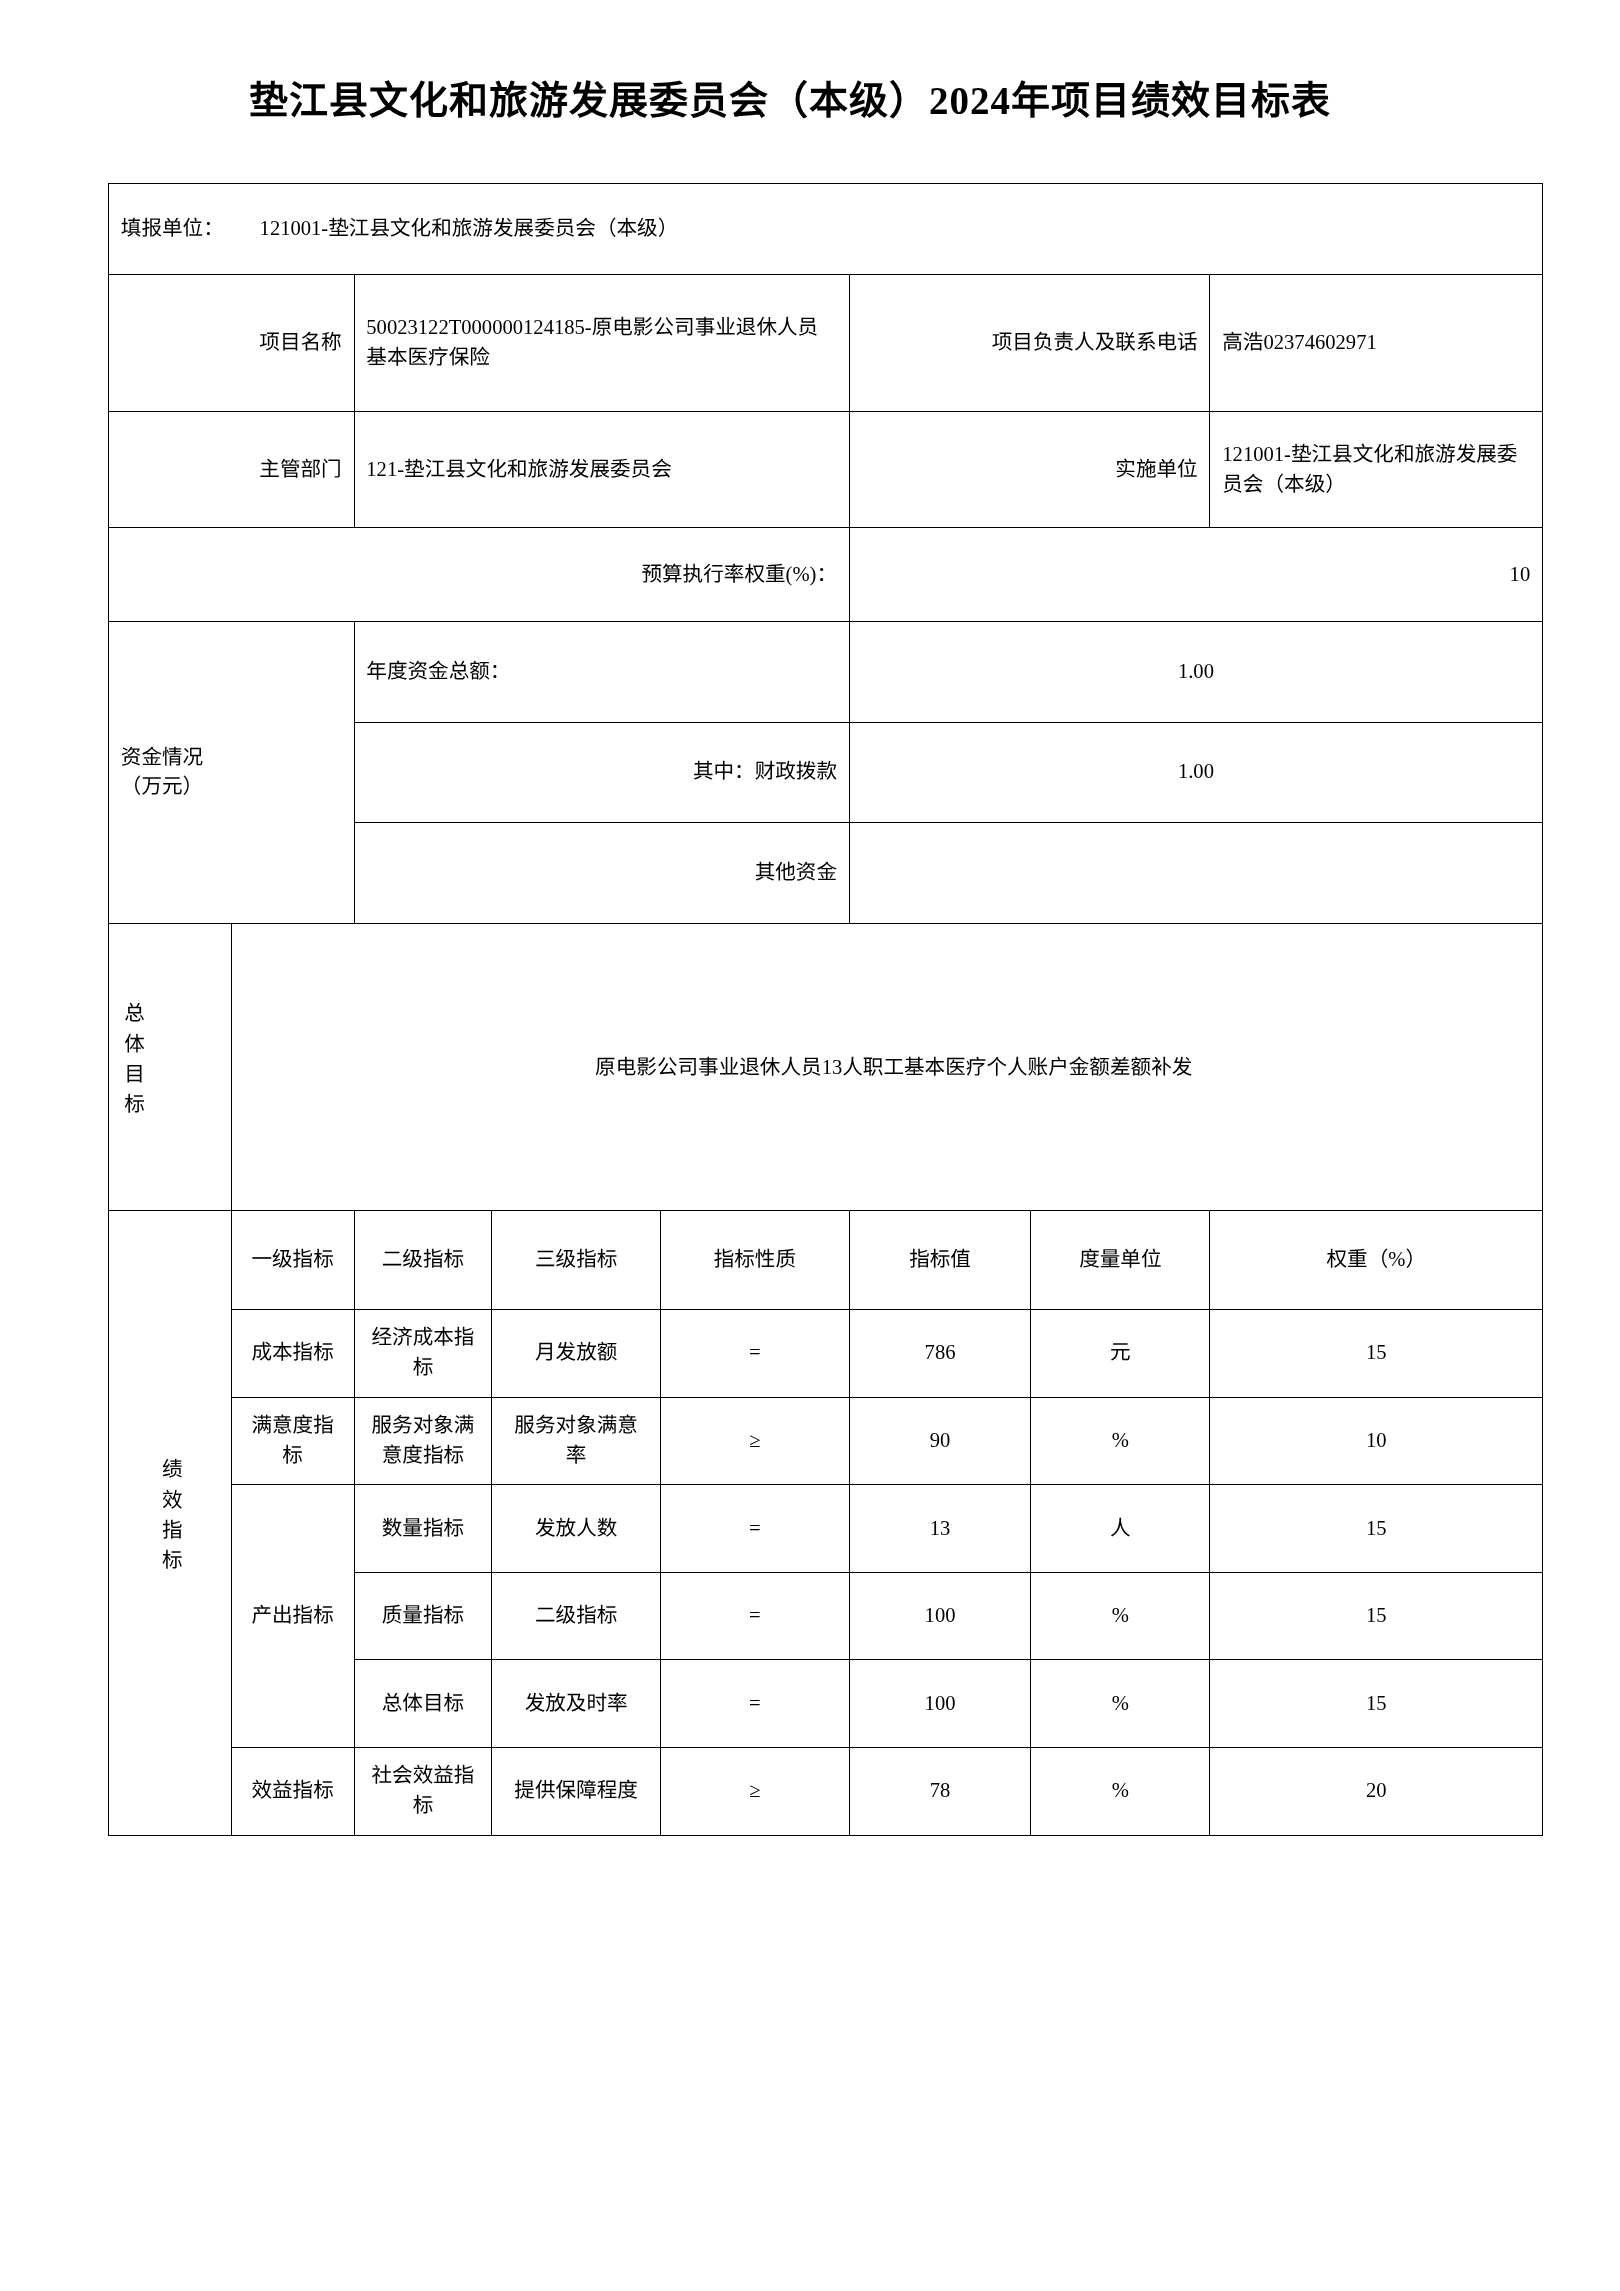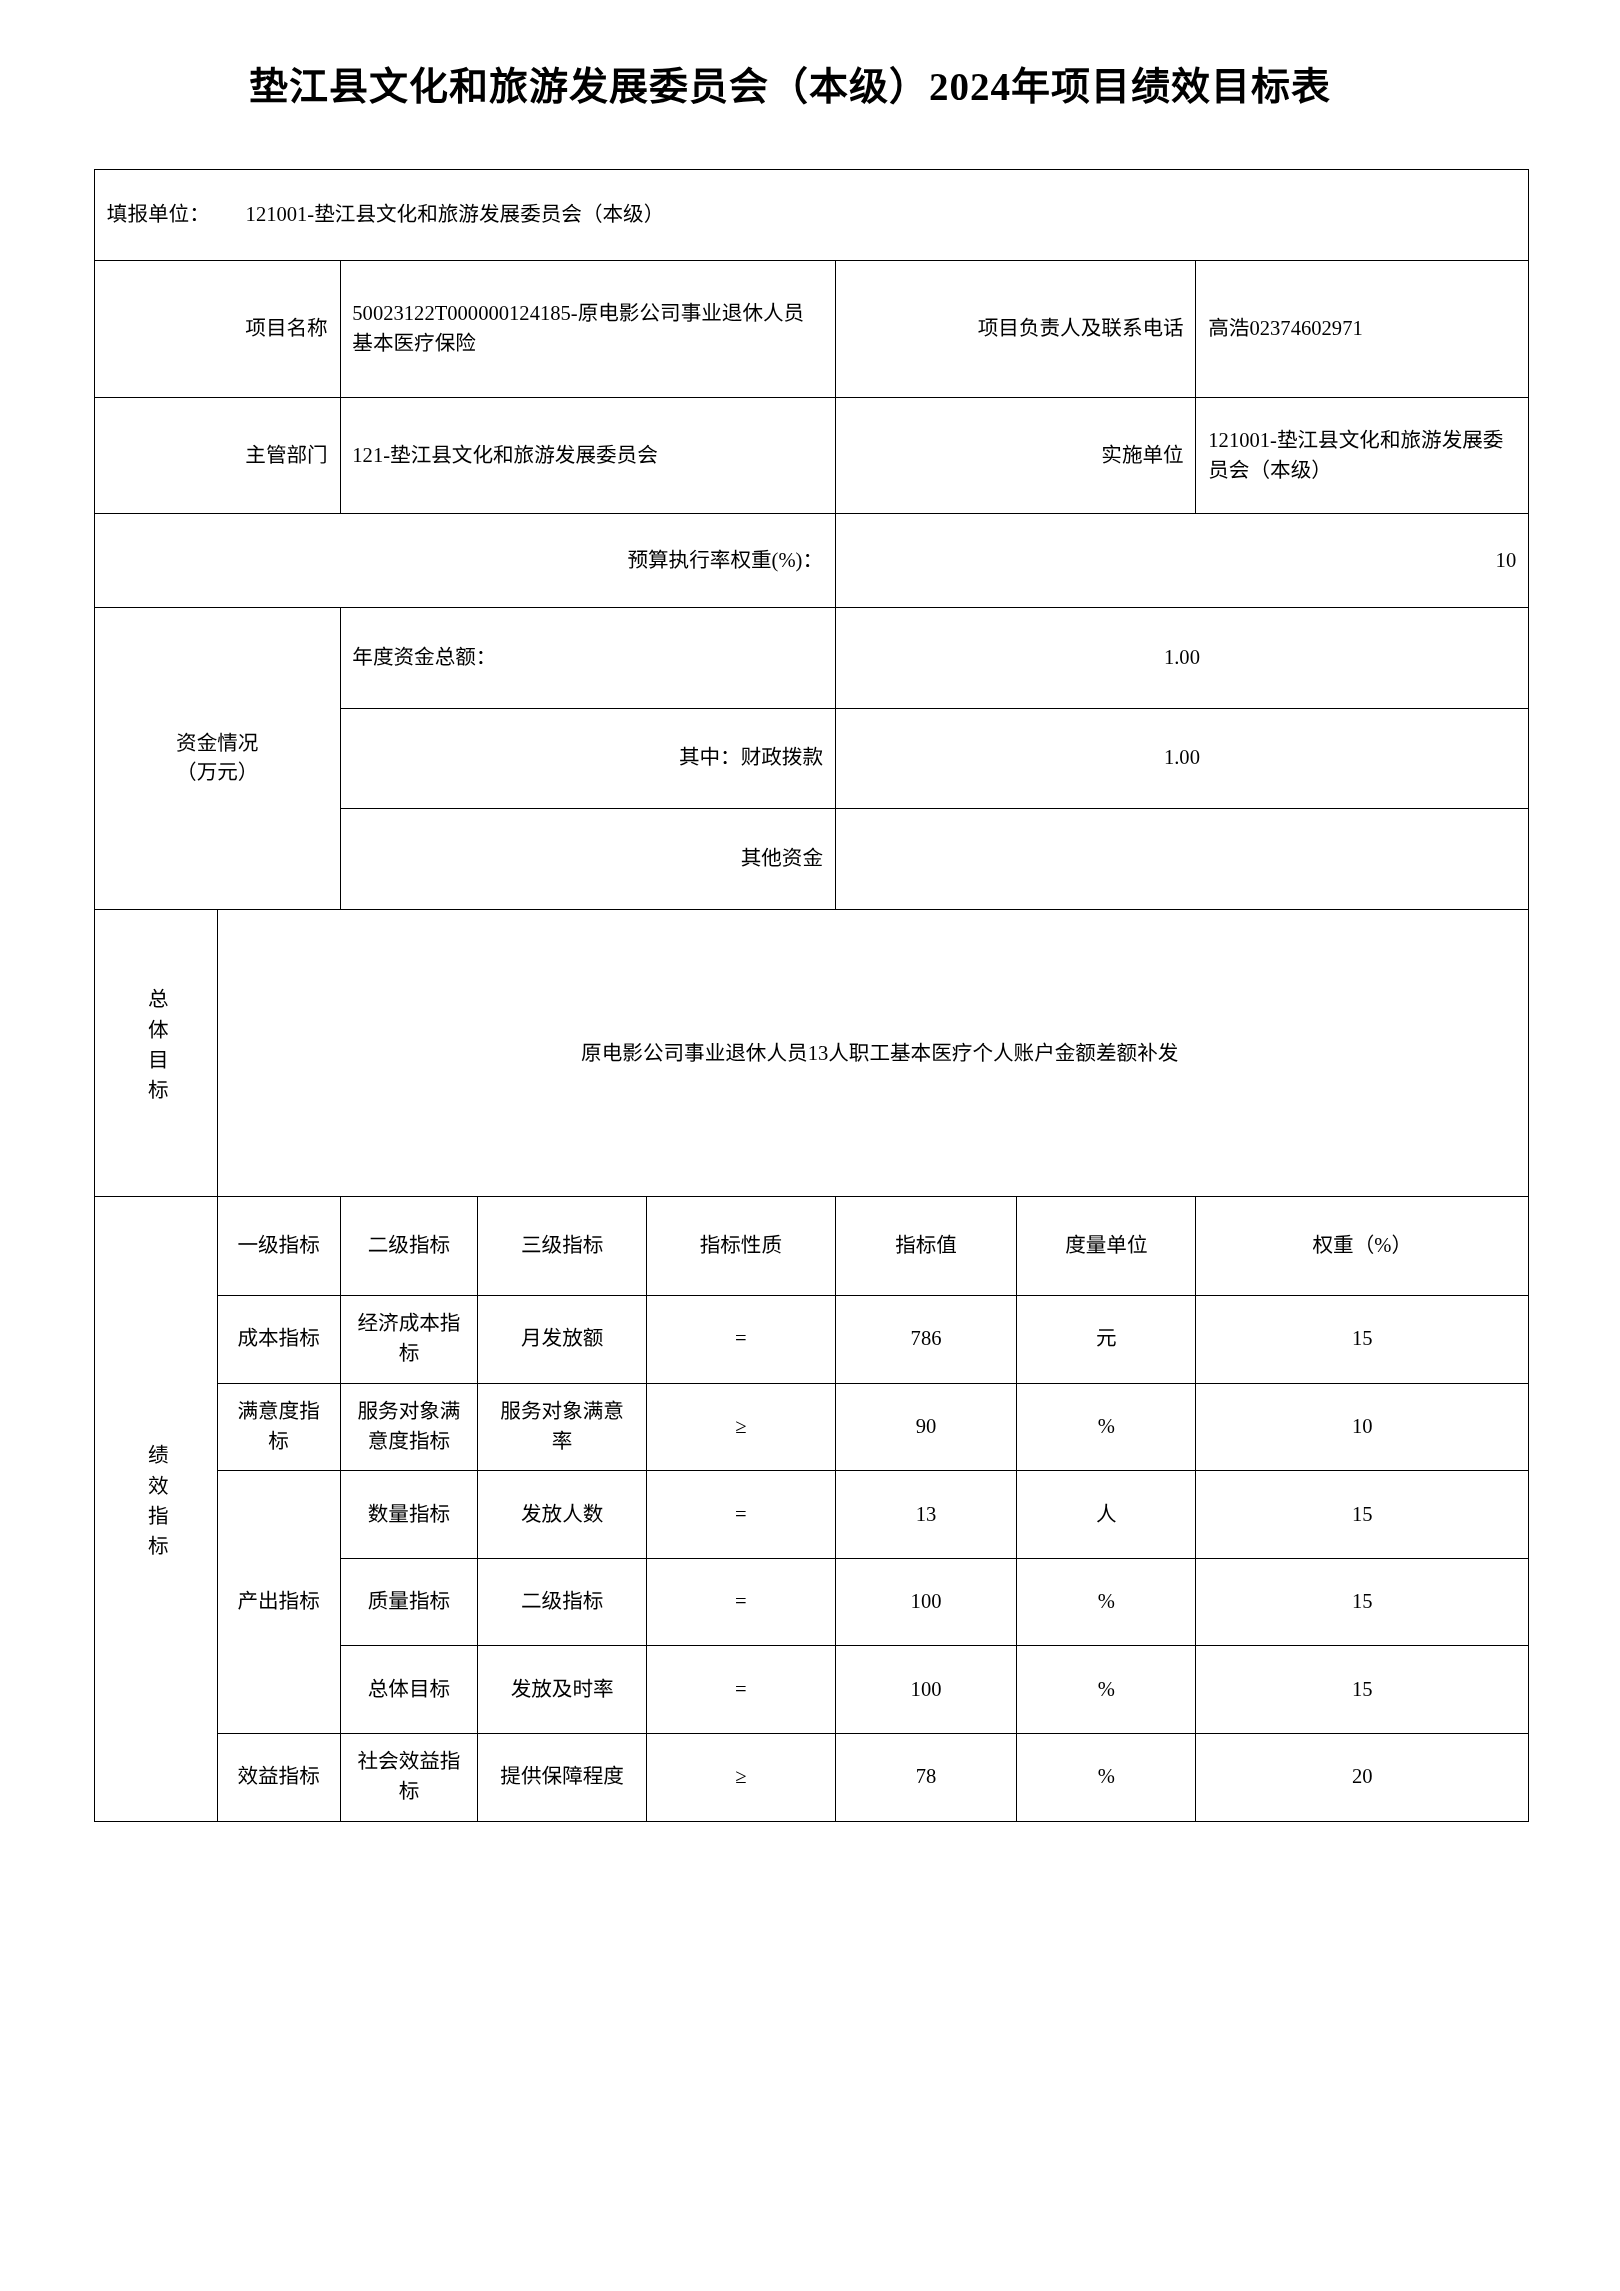--- a/index.html
+++ b/index.html
@@ -13,21 +13,21 @@
     height: 2292px;
     font-family: "Liberation Serif", "DejaVu Serif", serif;
     color: #000000;
     -webkit-font-smoothing: antialiased;
   }
   .page {
     position: relative;
     width: 1580px;
     height: 2292px;
     box-sizing: border-box;
-    padding: 0;
+    padding: 14px;
   }
   .doc-title {
     text-align: center;
     font-size: 39px;
     font-weight: bold;
     letter-spacing: 1px;
     padding-top: 61px;
     padding-bottom: 0;
     line-height: 1.35;
     font-family: "Liberation Serif", "DejaVu Serif", serif;
@@ -59,21 +59,21 @@
 
   
   .vert {
     writing-mode: vertical-rl;
     text-orientation: upright;
     letter-spacing: 9.8px;
     display: inline-block;
     line-height: 1.1;
   }
   .vcell {
-    text-align: center;
+    text-align: left;
     vertical-align: middle;
   }
   .goal-text {
     font-size: 20.6px;
     line-height: 1.6;
     text-align: center;
     padding-left: 13.7px;
   }
   .goal-cell {
     height: 265px;

